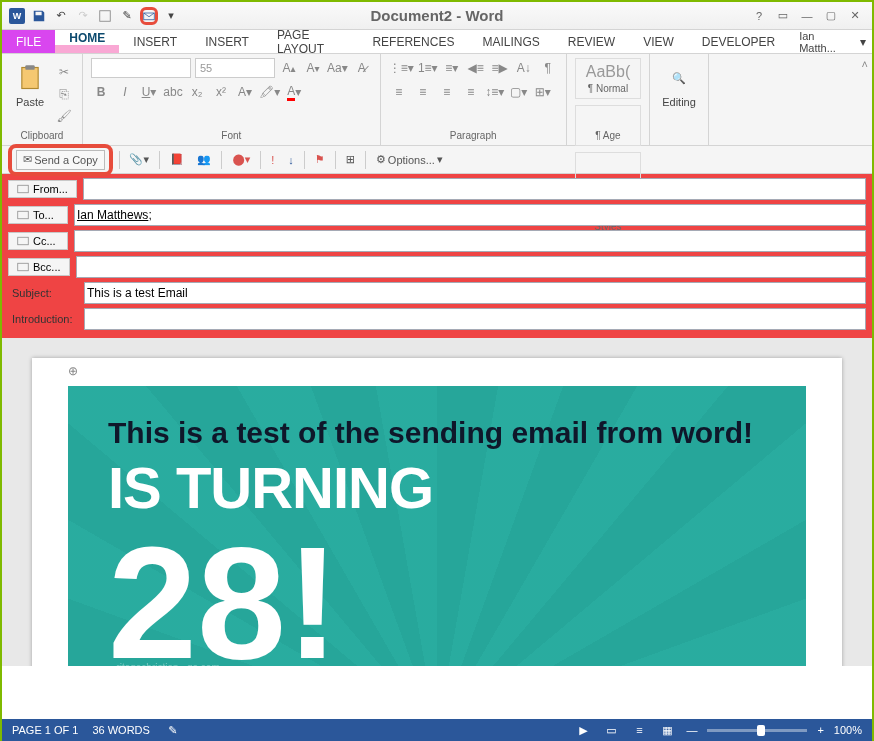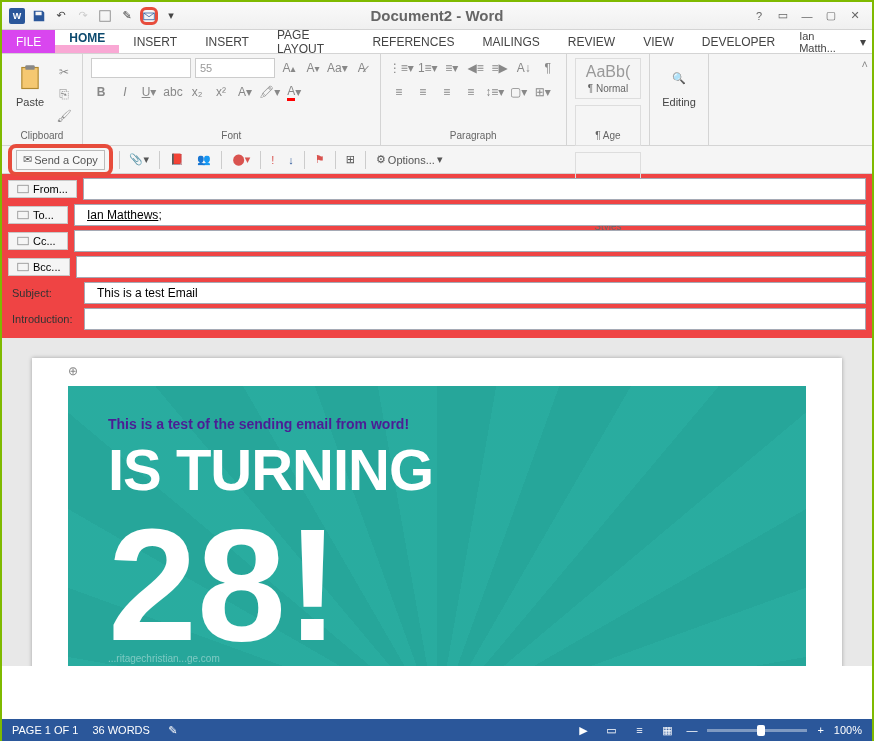--- a/index.html
+++ b/index.html
@@ -42,31 +42,31 @@
     .email-toolbar { height: 28px; background: #f5f5f5; border-bottom: 1px solid #d4d4d4; display: flex; align-items: center; padding: 2px 6px; gap: 6px; }
     .email-tb-btn { height: 20px; padding: 0 4px; display: flex; align-items: center; cursor: pointer; color: #555; gap: 2px; }
     .email-tb-sep { width: 1px; height: 18px; background: #ccc; }
     
     
     .email-header { background: #ef4444; padding: 4px 6px; }
     .email-row { display: flex; align-items: center; margin-bottom: 4px; gap: 6px; }
     .email-label-btn { background: #f5f5f5; border: 1px solid #c8c8c8; padding: 2px 8px; font-size: 11px; min-width: 60px; cursor: pointer; display: flex; align-items: center; gap: 4px; }
     .email-label-btn svg { width: 12px; height: 12px; }
     .email-label-plain { min-width: 70px; padding: 2px 4px; font-size: 11px; color: #333; }
-    .email-input { flex: 1; border: 1px solid #a5aab5; padding: 3px 12px; font-size: 12px; background: #fff; }
+    .email-input { flex: 1; border: 1px solid #a5aab5; padding: 3px 2px; font-size: 12px; background: #fff; }
     .recipient-chip { text-decoration: underline; color: #000; }
     
     
     .doc-area { background: #e8e8e8; height: 328px; overflow: hidden; position: relative; padding-top: 20px; }
     .doc-page { background: #fff; margin: 0 auto; width: 810px; box-shadow: 0 0 4px rgba(0,0,0,0.3); padding: 28px 36px; position: relative; }
     .anchor-icon { position: absolute; left: 36px; top: 6px; font-size: 12px; color: #888; }
     .doc-content { background: #26a69a; padding: 30px 40px 0; position: relative; overflow: hidden; min-height: 280px; }
     .sunburst { position: absolute; inset: 0; background: repeating-conic-gradient(from 0deg at 50% 120%, #26a69a 0deg 10deg, #2bb0a3 10deg 20deg); opacity: 0.6; }
     .doc-text { position: relative; z-index: 1; }
-    .doc-line1 { color: #4c1d95; font-size: 14px; font-weight: bold; }
+    .doc-line1 { color: #0f172a; font-size: 30px; font-weight: bold; }
     .doc-line2 { color: #fff; font-size: 58px; font-weight: 800; letter-spacing: -1px; margin-top: 4px; }
     .doc-big { color: #fff; font-size: 160px; font-weight: 900; line-height: 0.9; margin-top: 10px; }
     .watermark-left { position: absolute; bottom: 2px; left: 40px; color: rgba(255,255,255,0.4); font-size: 10px; z-index: 2; }
     
     
     .logo-area { position: absolute; right: 10px; bottom: 28px; text-align: right; z-index: 10; }
     .logo-up { font-size: 20px; font-weight: bold; font-style: italic; color: #c0392b; }
     .logo-running { font-size: 14px; color: #2b579a; font-style: italic; }
     .logo-sub { font-size: 7px; color: #888; }
     .logo-url { font-size: 13px; font-weight: bold; color: #000; }

